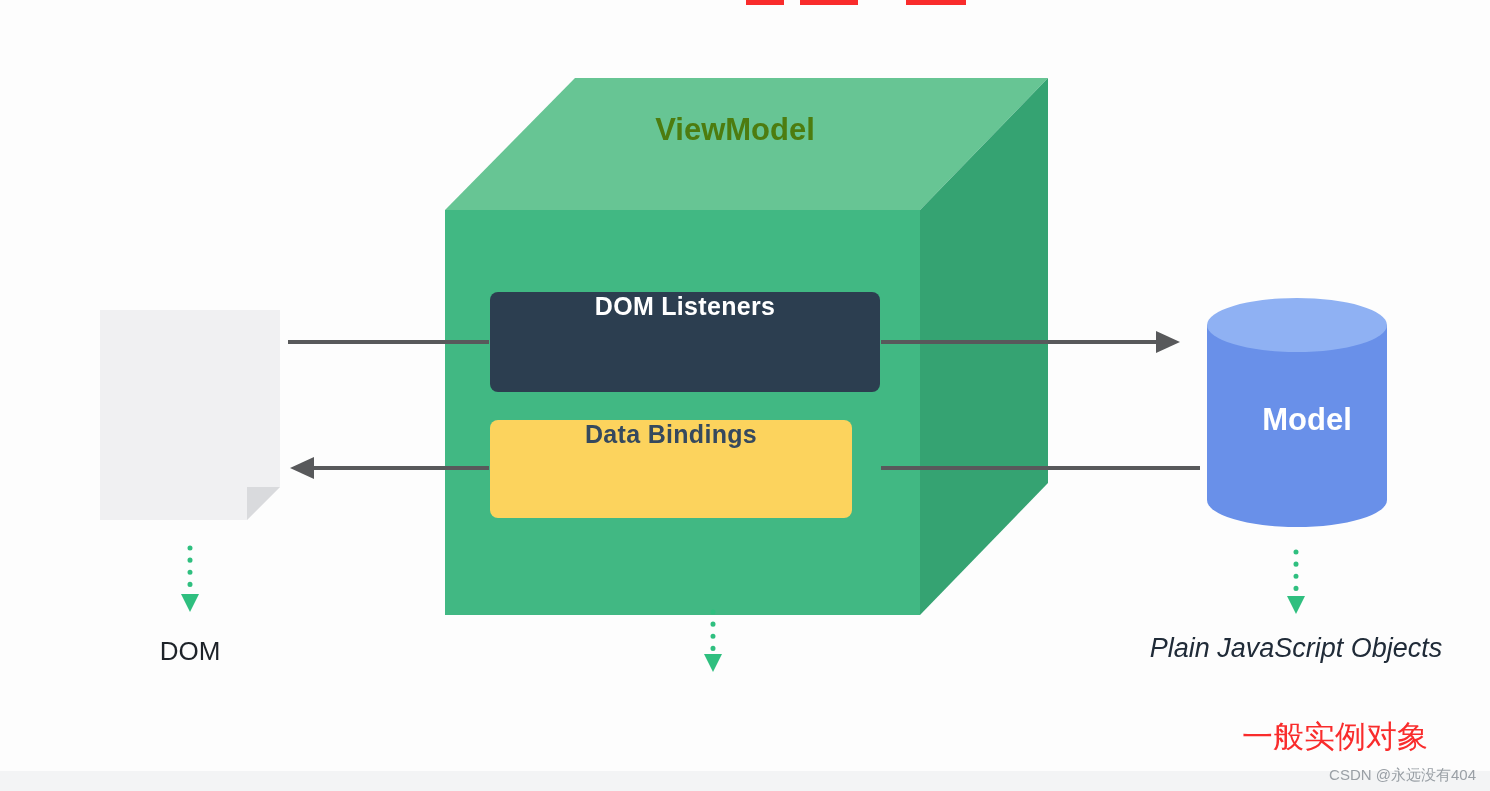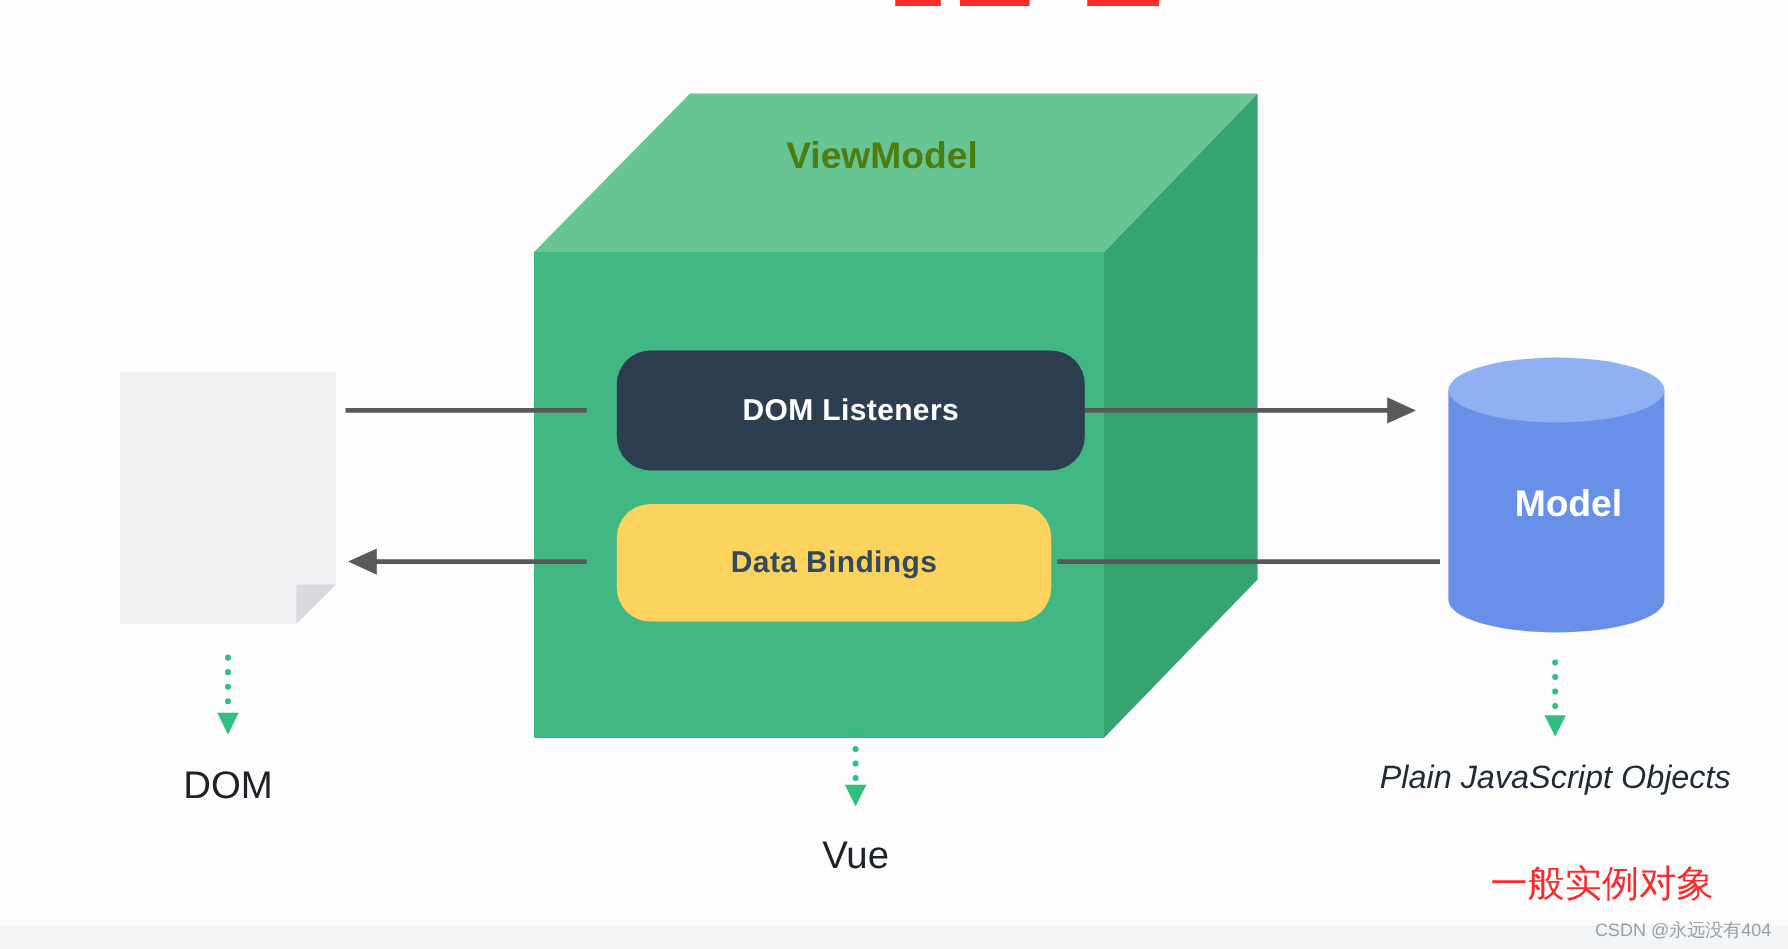--- a/index.html
+++ b/index.html
@@ -11,27 +11,25 @@
     background: var(--background, #fdfdfd);
     overflow: hidden;
     font-family: "Liberation Sans", "DejaVu Sans", sans-serif;
   }
   .layer { position: absolute; inset: 0; width: 1490px; height: 791px; }
   .label { position: absolute; }
 
   .box {
     position: absolute;
     display: flex;
-    align-items: center;
     justify-content: center;
-    border-radius: 28px;
+    border-radius: 8px;
     font-weight: bold;
     font-size: 25px;
     letter-spacing: 0.3px;
-    margin-left: 24px;
   }
   .dom-listeners {
     left: 490px; top: 292px; width: 390px; height: 100px;
     background: var(--navy_box, #2c3e50);
     color: #ffffff;
   }
   .data-bindings {
     left: 490px; top: 420px; width: 362px; height: 98px;
     background: var(--yellow_box, #fcd35d);
     color: var(--text_dark, #35495e);
@@ -56,21 +54,21 @@
     text-align: center;
     color: #ffffff;
     font-size: 31px;
     font-weight: bold;
   }
 
   .caption {
     position: absolute;
     text-align: center;
     color: var(--text_black, #1d2228);
-    font-size: 32px;
+    font-size: 26px;
   }
   .view-caption { left: 120px; top: 636px; width: 140px; }
   .viewmodel-caption { left: 643px; top: 694px; width: 140px; }
   .model-caption {
     left: 1146px; top: 628px; width: 300px;
     font-size: 27px; line-height: 40px;
     color: #202b38;
     font-style: italic;
   }
 
@@ -158,21 +156,20 @@
   <div class="box dom-listeners">
     <span data-bind="viewmodel.dom_listeners_label">DOM Listeners</span>
   </div>
   <div class="box data-bindings">
     <span data-bind="viewmodel.data_bindings_label">Data Bindings</span>
   </div>
 
   <div class="label model-label" data-bind="model.label">Model</div>
 
   <div class="caption view-caption" data-bind="view.caption">DOM</div>
-  <div class="caption viewmodel-caption" data-bind="viewmodel.caption">Vue</div>
   <div class="caption model-caption" data-bind="model.caption">Plain JavaScript Objects</div>
 
   <div class="annotation" data-bind="annotation.label">一般实例对象</div>
 
   <div class="bottom-strip"></div>
   <div class="watermark" data-bind="watermark.label">CSDN @永远没有404</div>
 
 </div>
 
 </body></html>

